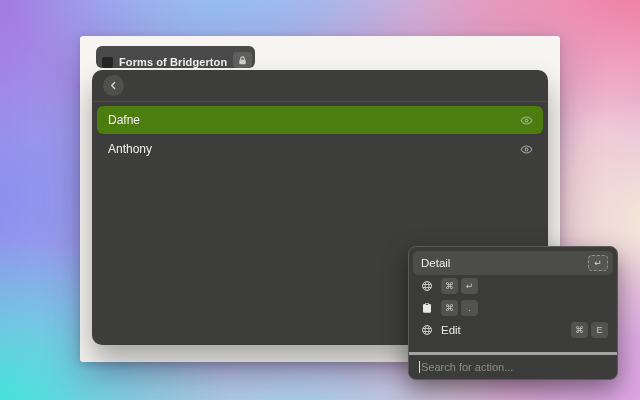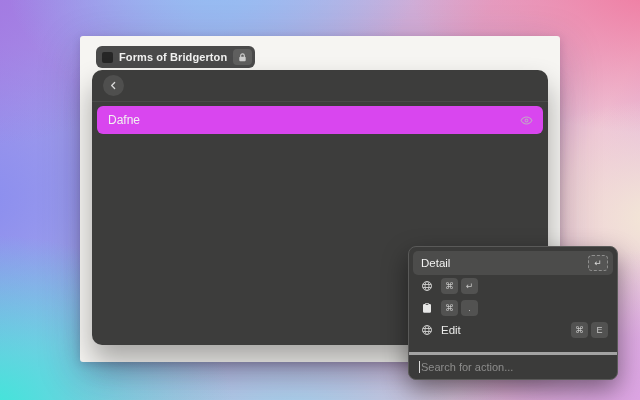--- a/index.html
+++ b/index.html
@@ -24,21 +24,21 @@
   }
   
   .window{
     position:absolute;left:80px;top:36px;width:480px;height:326px;
     background:#f6f5f2;border-radius:3px;
     box-shadow:0 12px 42px rgba(55,25,80,.28),0 2px 8px rgba(55,25,80,.18);
   }
   .tab{
     position:absolute;left:16px;top:10px;height:22px;
     background:#4a4a4a;border-radius:6px;
-    display:inline-flex;align-items:center;gap:6px;padding:0 3px 0 6px;
+    display:inline-flex;align-items:flex-end;gap:6px;padding:0 3px 0 6px;
     cursor:default;
   }
   .favicon{width:11px;height:11px;border-radius:2px;background:#262626;flex:none;}
   .tab-label{font-size:11px;font-weight:600;color:#f1f1f0;white-space:nowrap;letter-spacing:.1px;}
   .lock-badge{
     width:19px;height:16px;border-radius:4px;background:#5f5f5e;
     display:flex;align-items:center;justify-content:center;flex:none;
   }
   
   .panel{
@@ -53,21 +53,21 @@
   .back-btn{
     width:21px;height:21px;border-radius:50%;background:#4f4f4e;
     display:flex;align-items:center;justify-content:center;cursor:pointer;
   }
   .rows{padding:4px 5px;display:flex;flex-direction:column;gap:1px;}
   .row{
     height:28px;border-radius:6px;
     display:flex;align-items:center;justify-content:space-between;
     padding:0 10px 0 11px;color:#f2f2f1;font-size:12px;cursor:default;
   }
-  .row.selected{background:#d946ef;}
+  .row.selected{background:#4d7c0f;}
   .eye{display:flex;align-items:center;opacity:.8;cursor:pointer;}
   
   .palette{
     position:absolute;left:328px;top:210px;width:210px;height:134px;
     background:#3b3b3a;border:1px solid #5a5a59;border-radius:8px;
     box-shadow:0 10px 26px rgba(0,0,0,.45);
     display:flex;flex-direction:column;box-sizing:border-box;overflow:hidden;justify-content:flex-end;
   }
   .palette-list{padding:4px;height:105px;box-sizing:border-box;overflow:hidden;flex:none;}
   .pal-row{
@@ -127,20 +127,29 @@
     <div class="rows">
       <div class="row selected">
         <span>Dafne</span>
         <span class="eye">
           <svg width="13" height="13" viewBox="0 0 24 24" fill="none" stroke="#bdbdbc" stroke-width="1.9">
             <path d="M2 12s3.6-6.3 10-6.3S22 12 22 12s-3.6 6.3-10 6.3S2 12 2 12z"></path>
             <circle cx="12" cy="12" r="2.6"></circle>
           </svg>
         </span>
       </div>
+      <div class="row">
+        <span>Anthony</span>
+        <span class="eye">
+          <svg width="13" height="13" viewBox="0 0 24 24" fill="none" stroke="#bdbdbc" stroke-width="1.9">
+            <path d="M2 12s3.6-6.3 10-6.3S22 12 22 12s-3.6 6.3-10 6.3S2 12 2 12z"></path>
+            <circle cx="12" cy="12" r="2.6"></circle>
+          </svg>
+        </span>
+      </div>
     </div>
 
   </div>
 
   <div class="palette">
     <div class="palette-list">
 
       <div class="pal-row selected">
         <span class="pal-label">Detail</span>
         <span class="keys">

